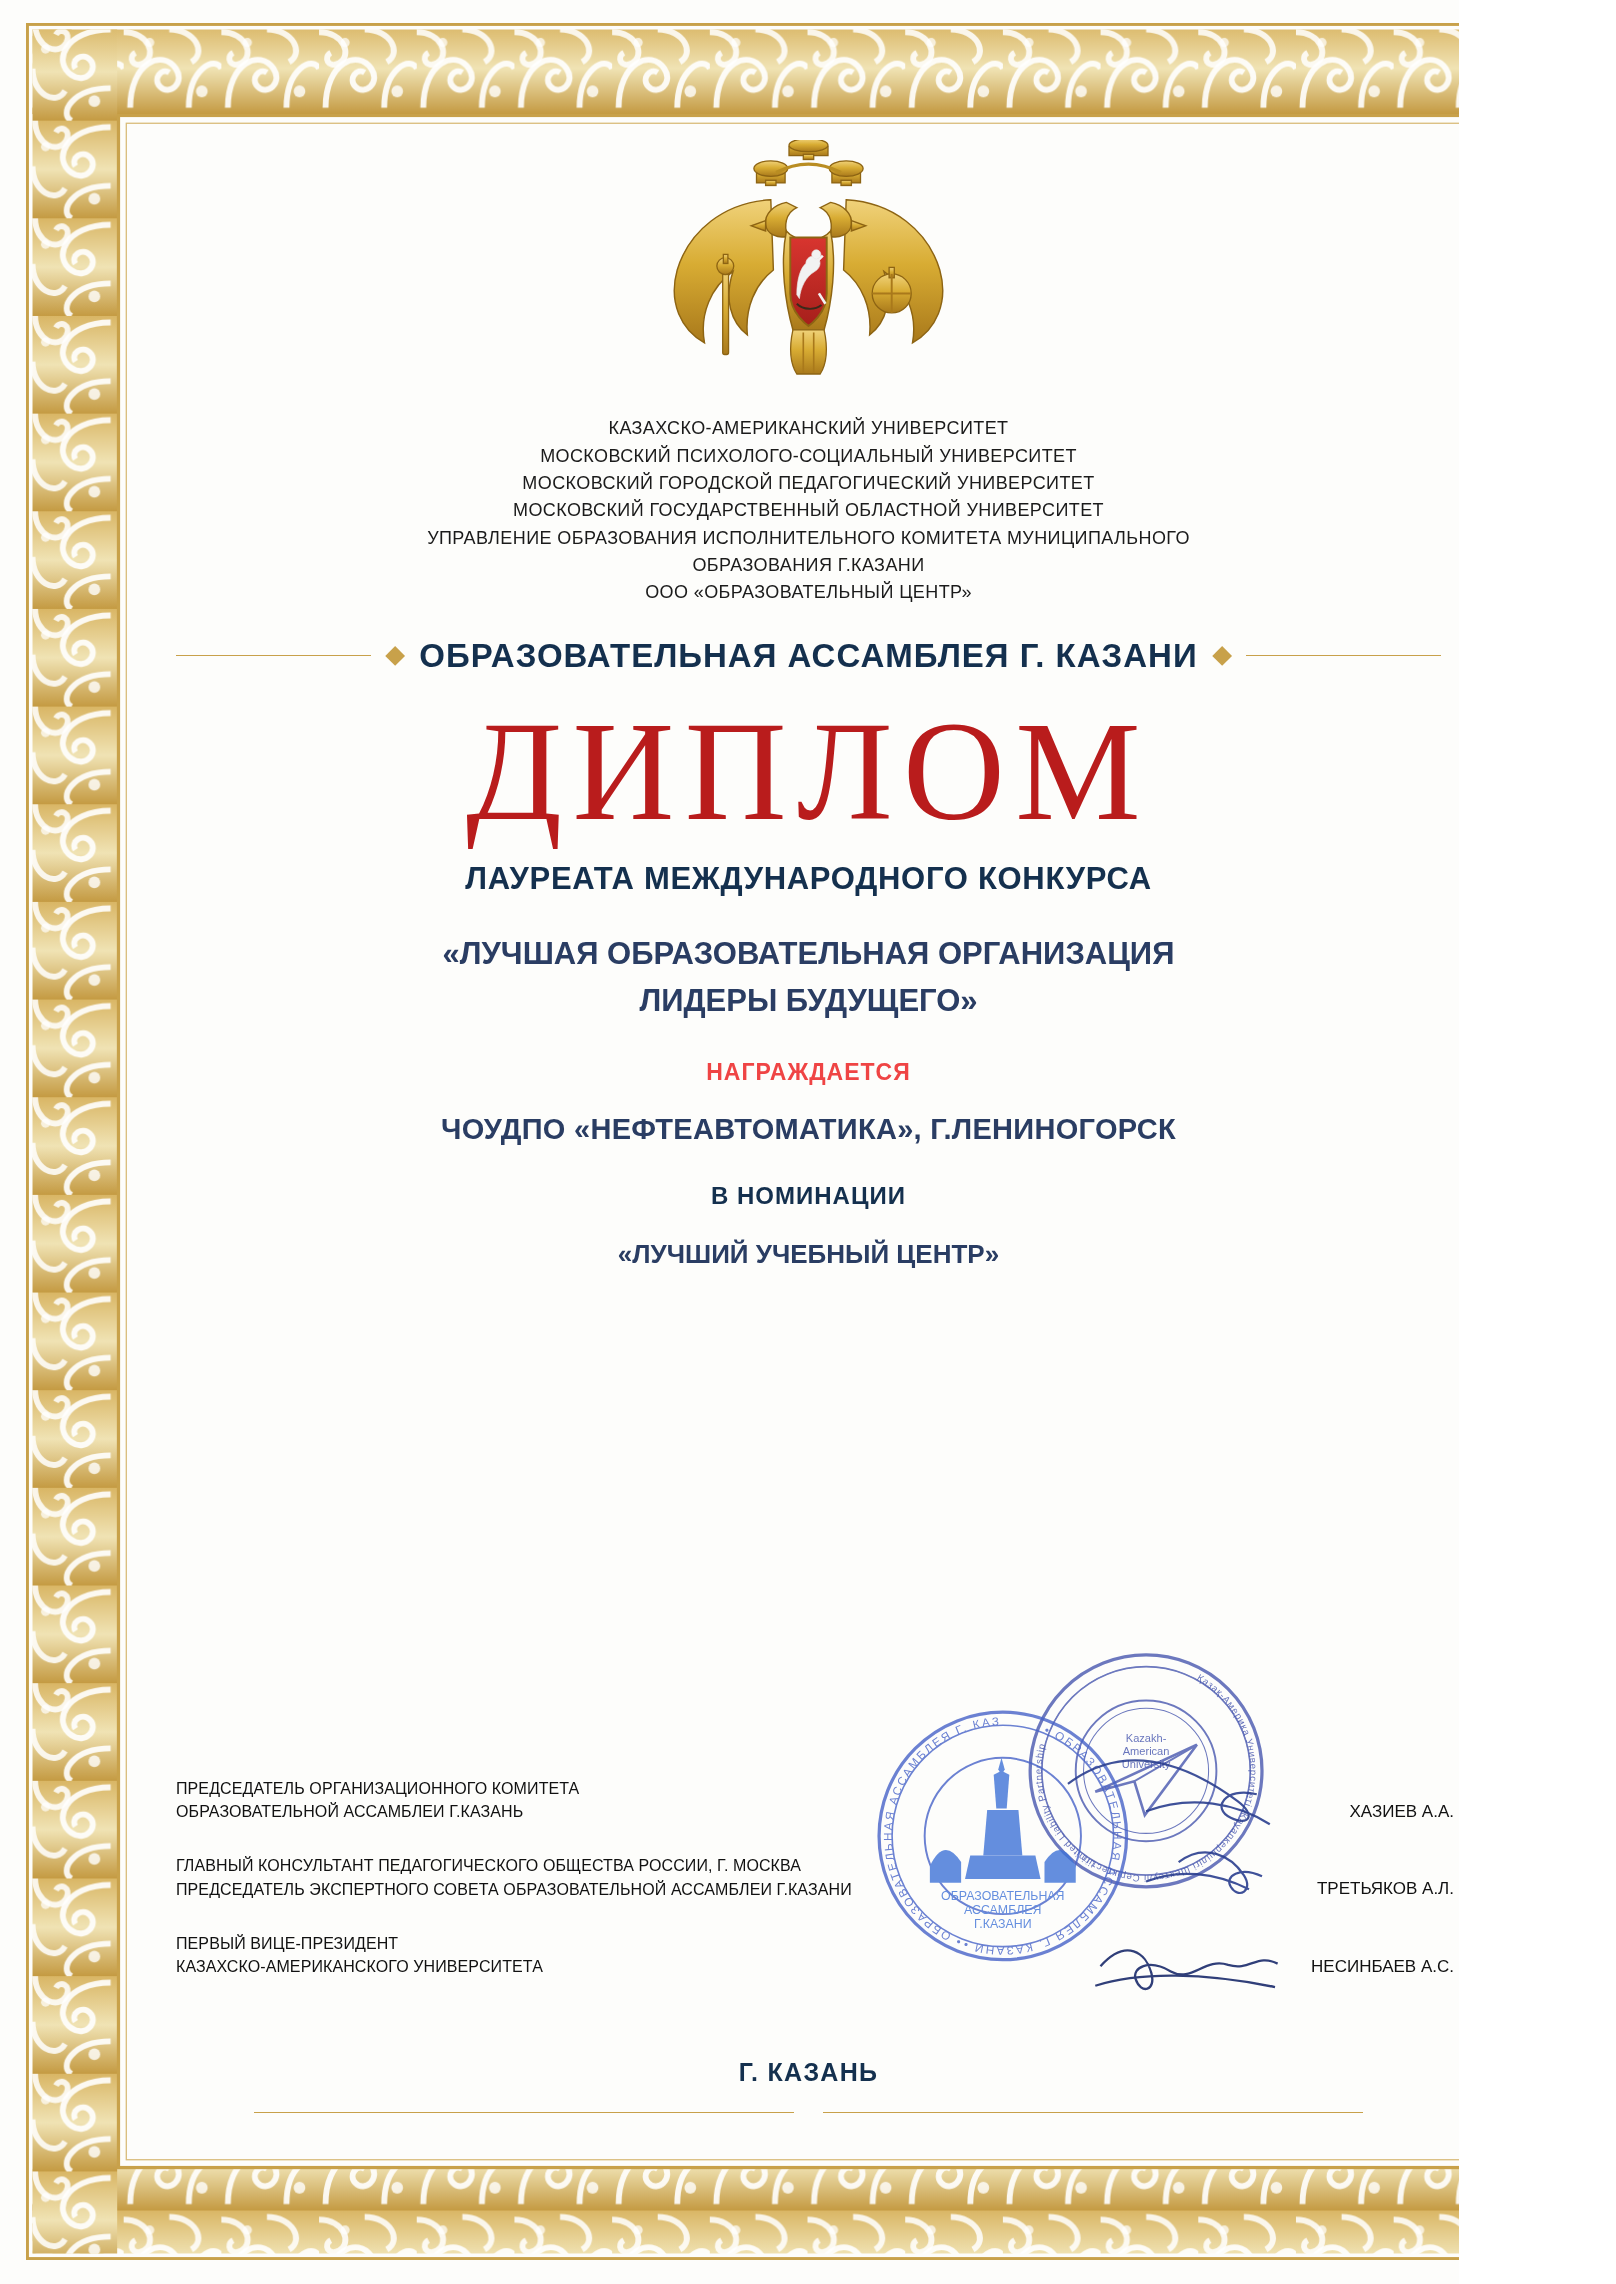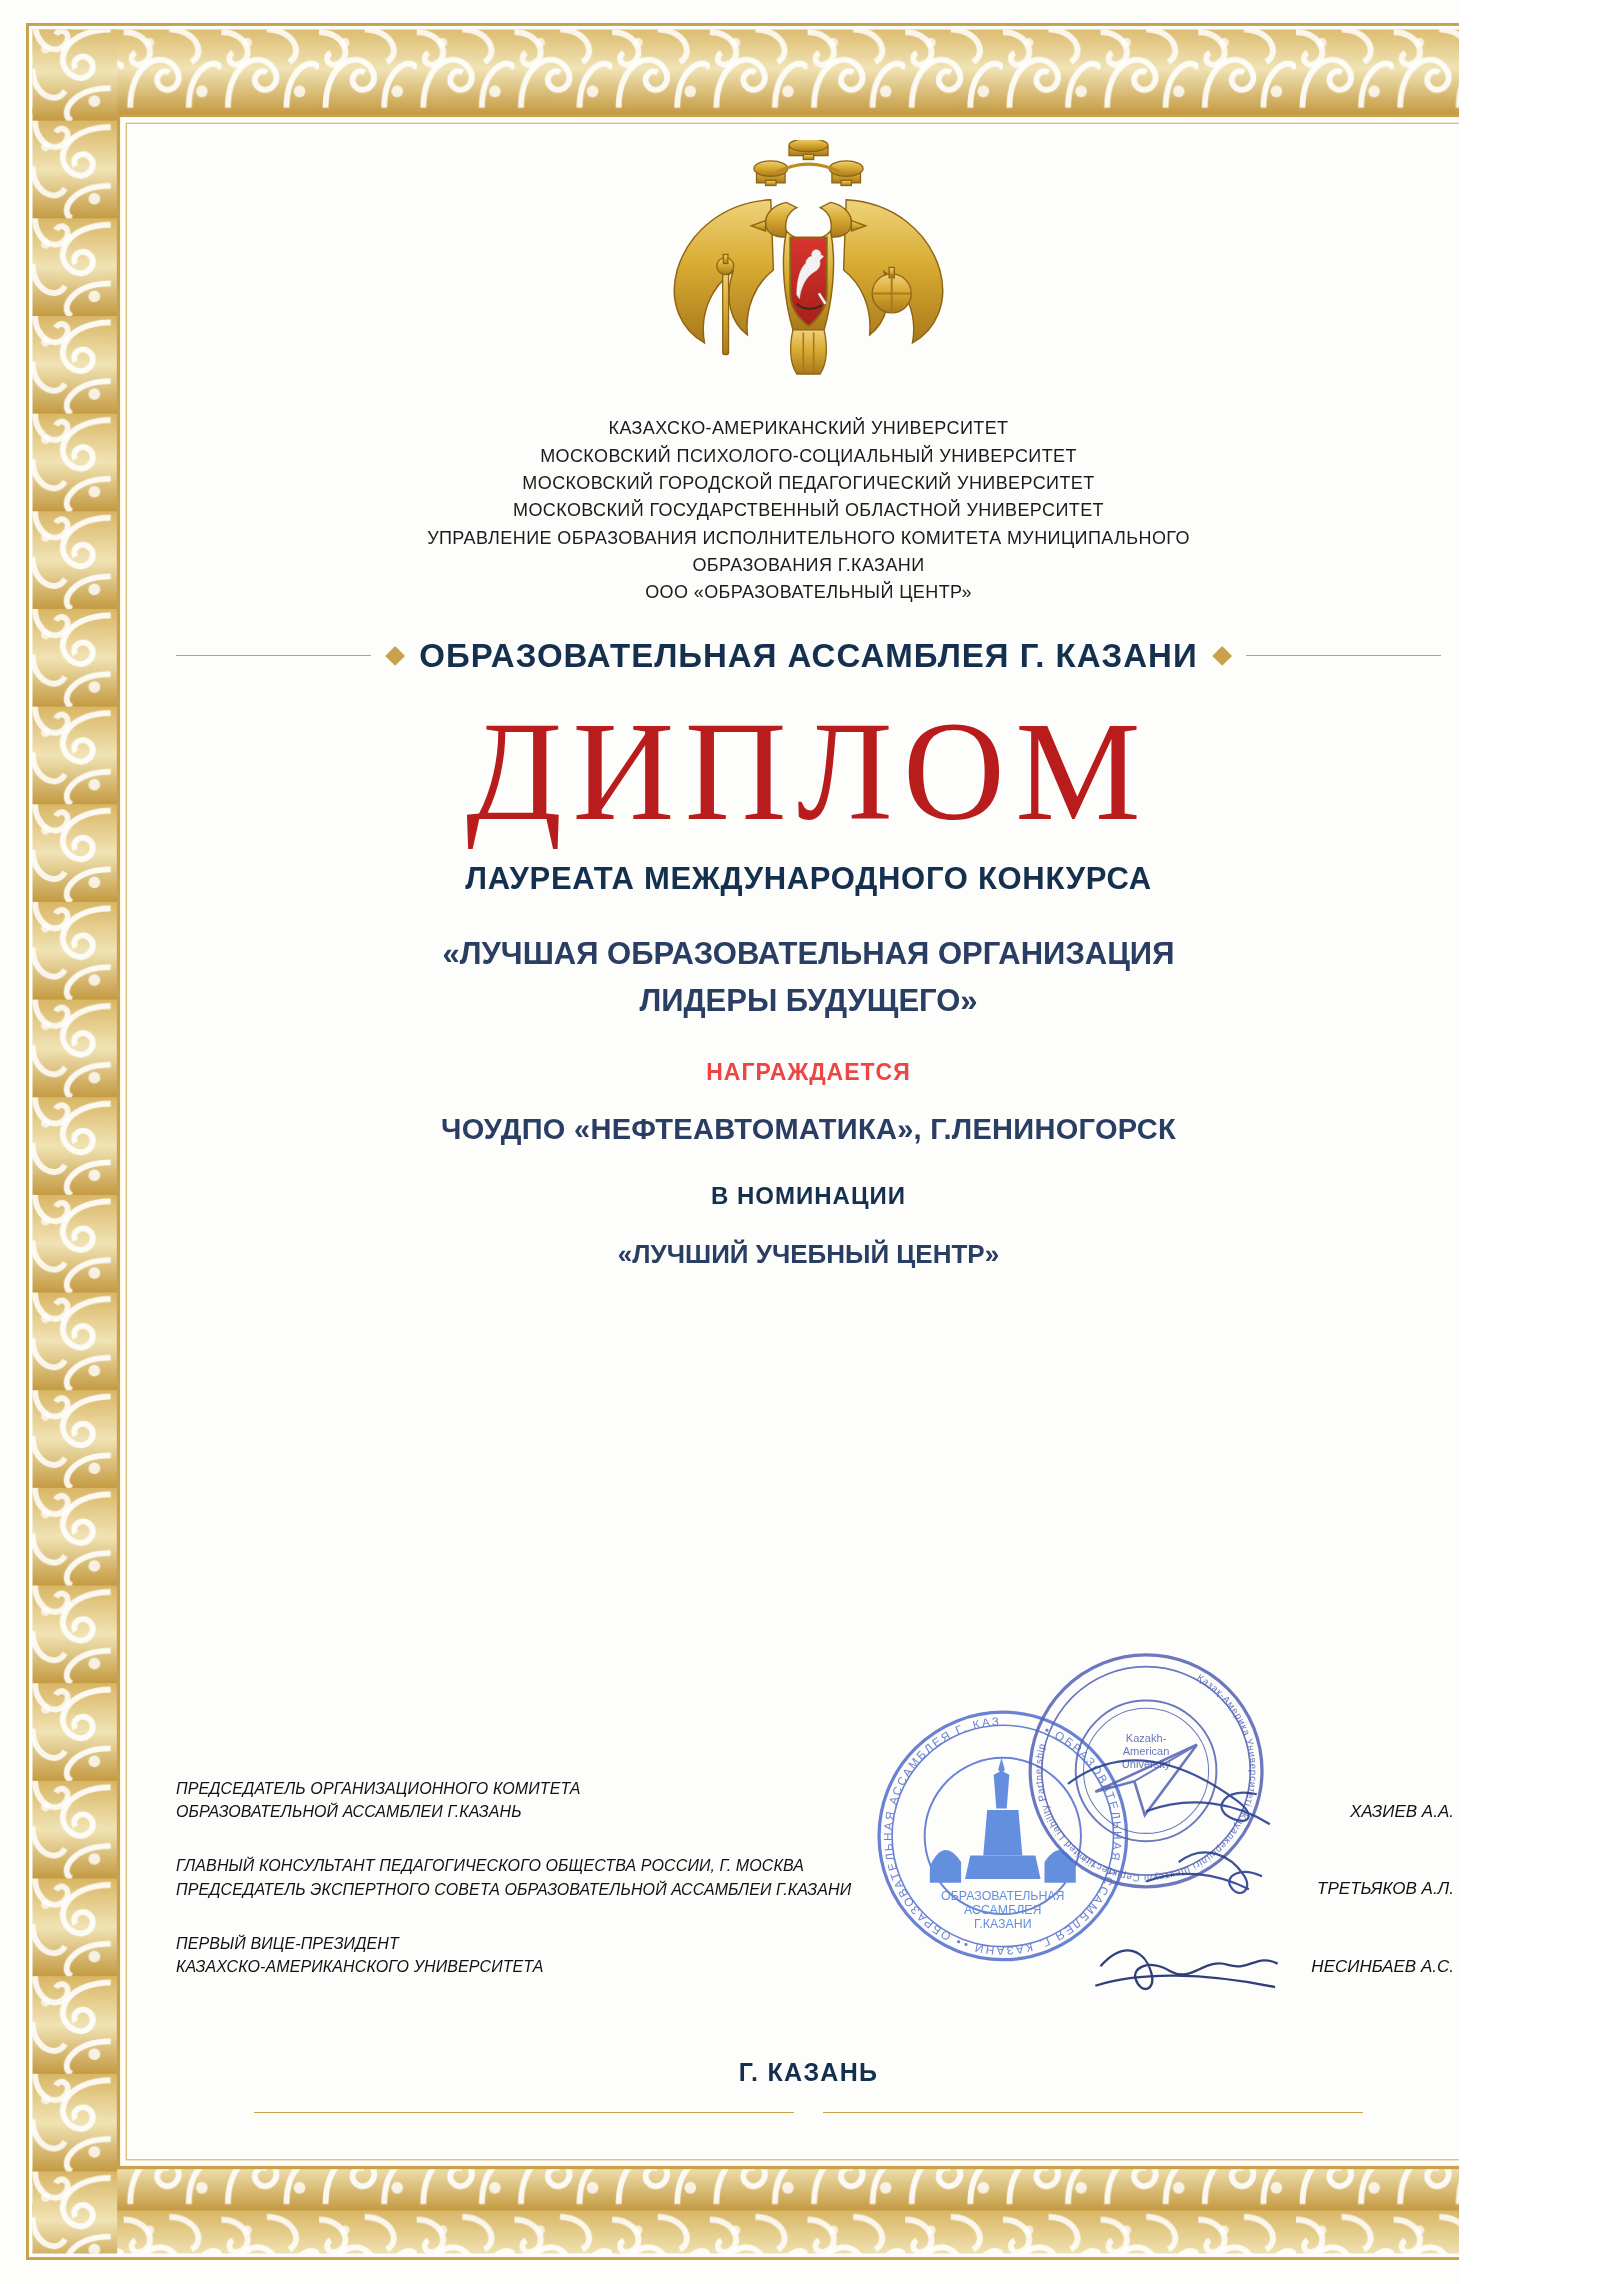--- a/index.html
+++ b/index.html
@@ -139,21 +139,20 @@
     font-weight: bold;
   }
 
   
   .signatures {
     position: absolute;
     left: 39px;
     right: 26px;
     top: 1647px;
     text-align: left;
-    font-style: italic;
   }
   .sig-row {
     display: flex;
     align-items: flex-end;
     justify-content: space-between;
     margin-bottom: 31px;
   }
   .sig-left {
     font-size: 16px;
     line-height: 1.45;

